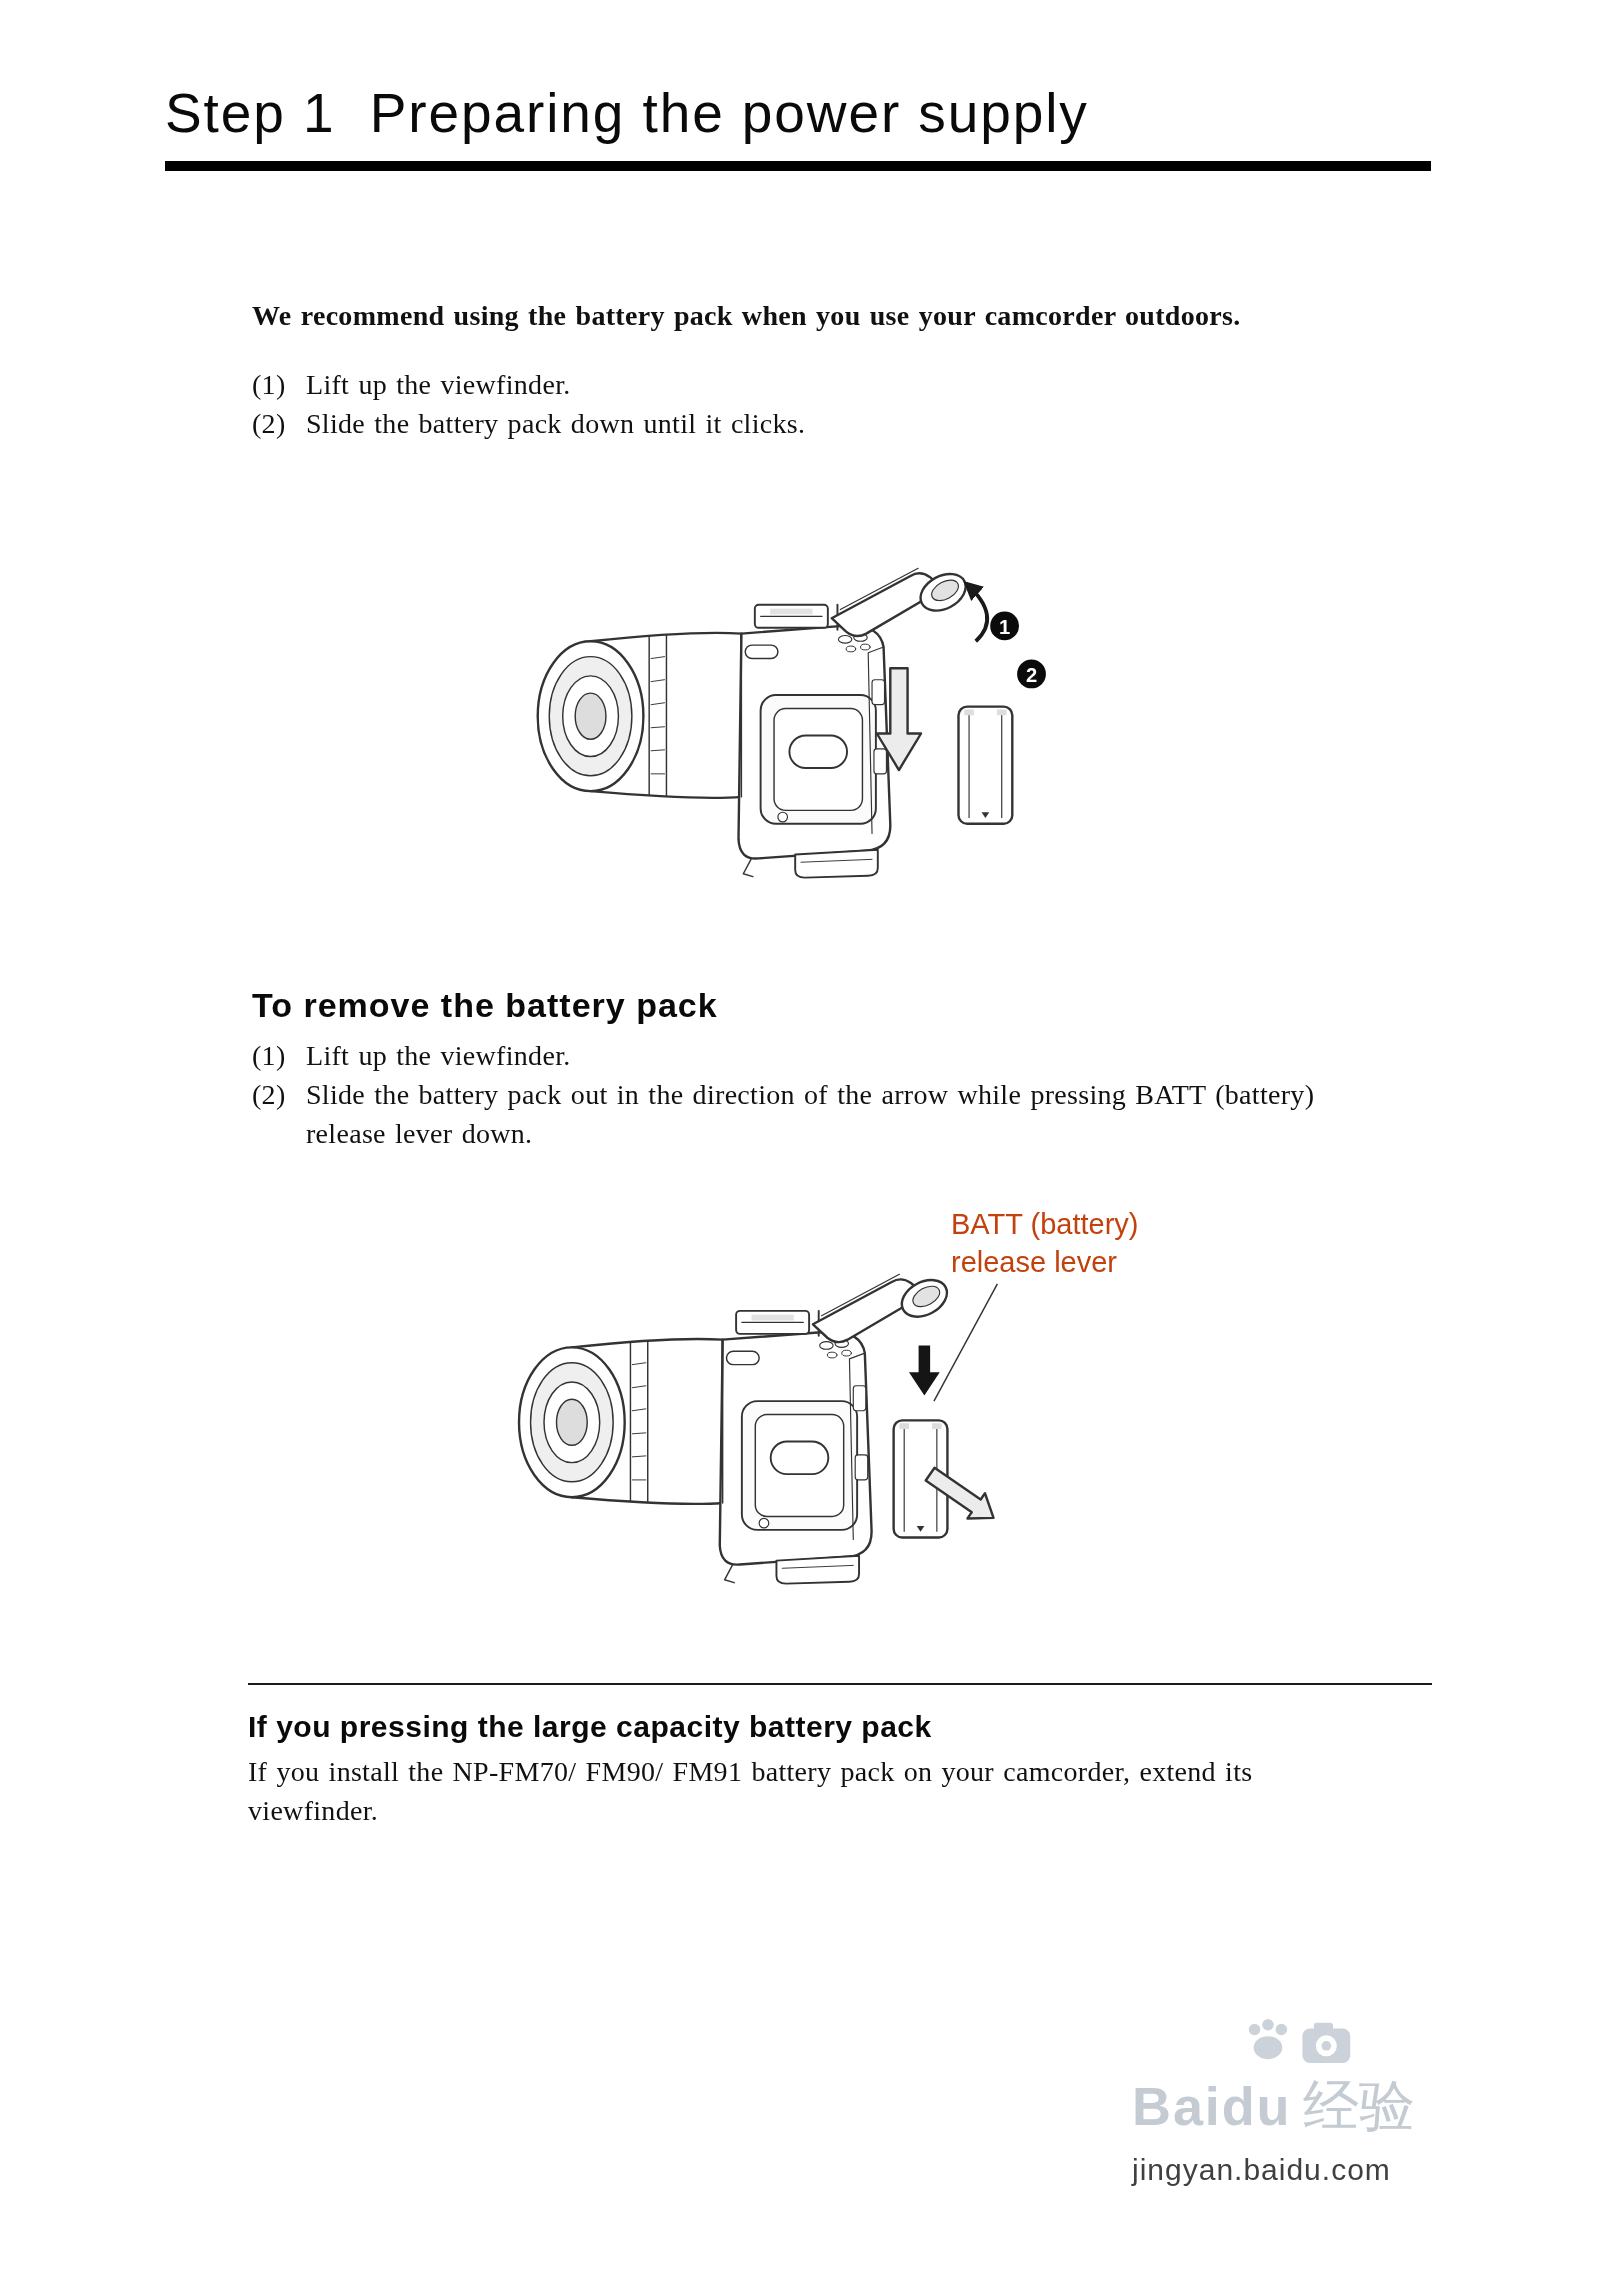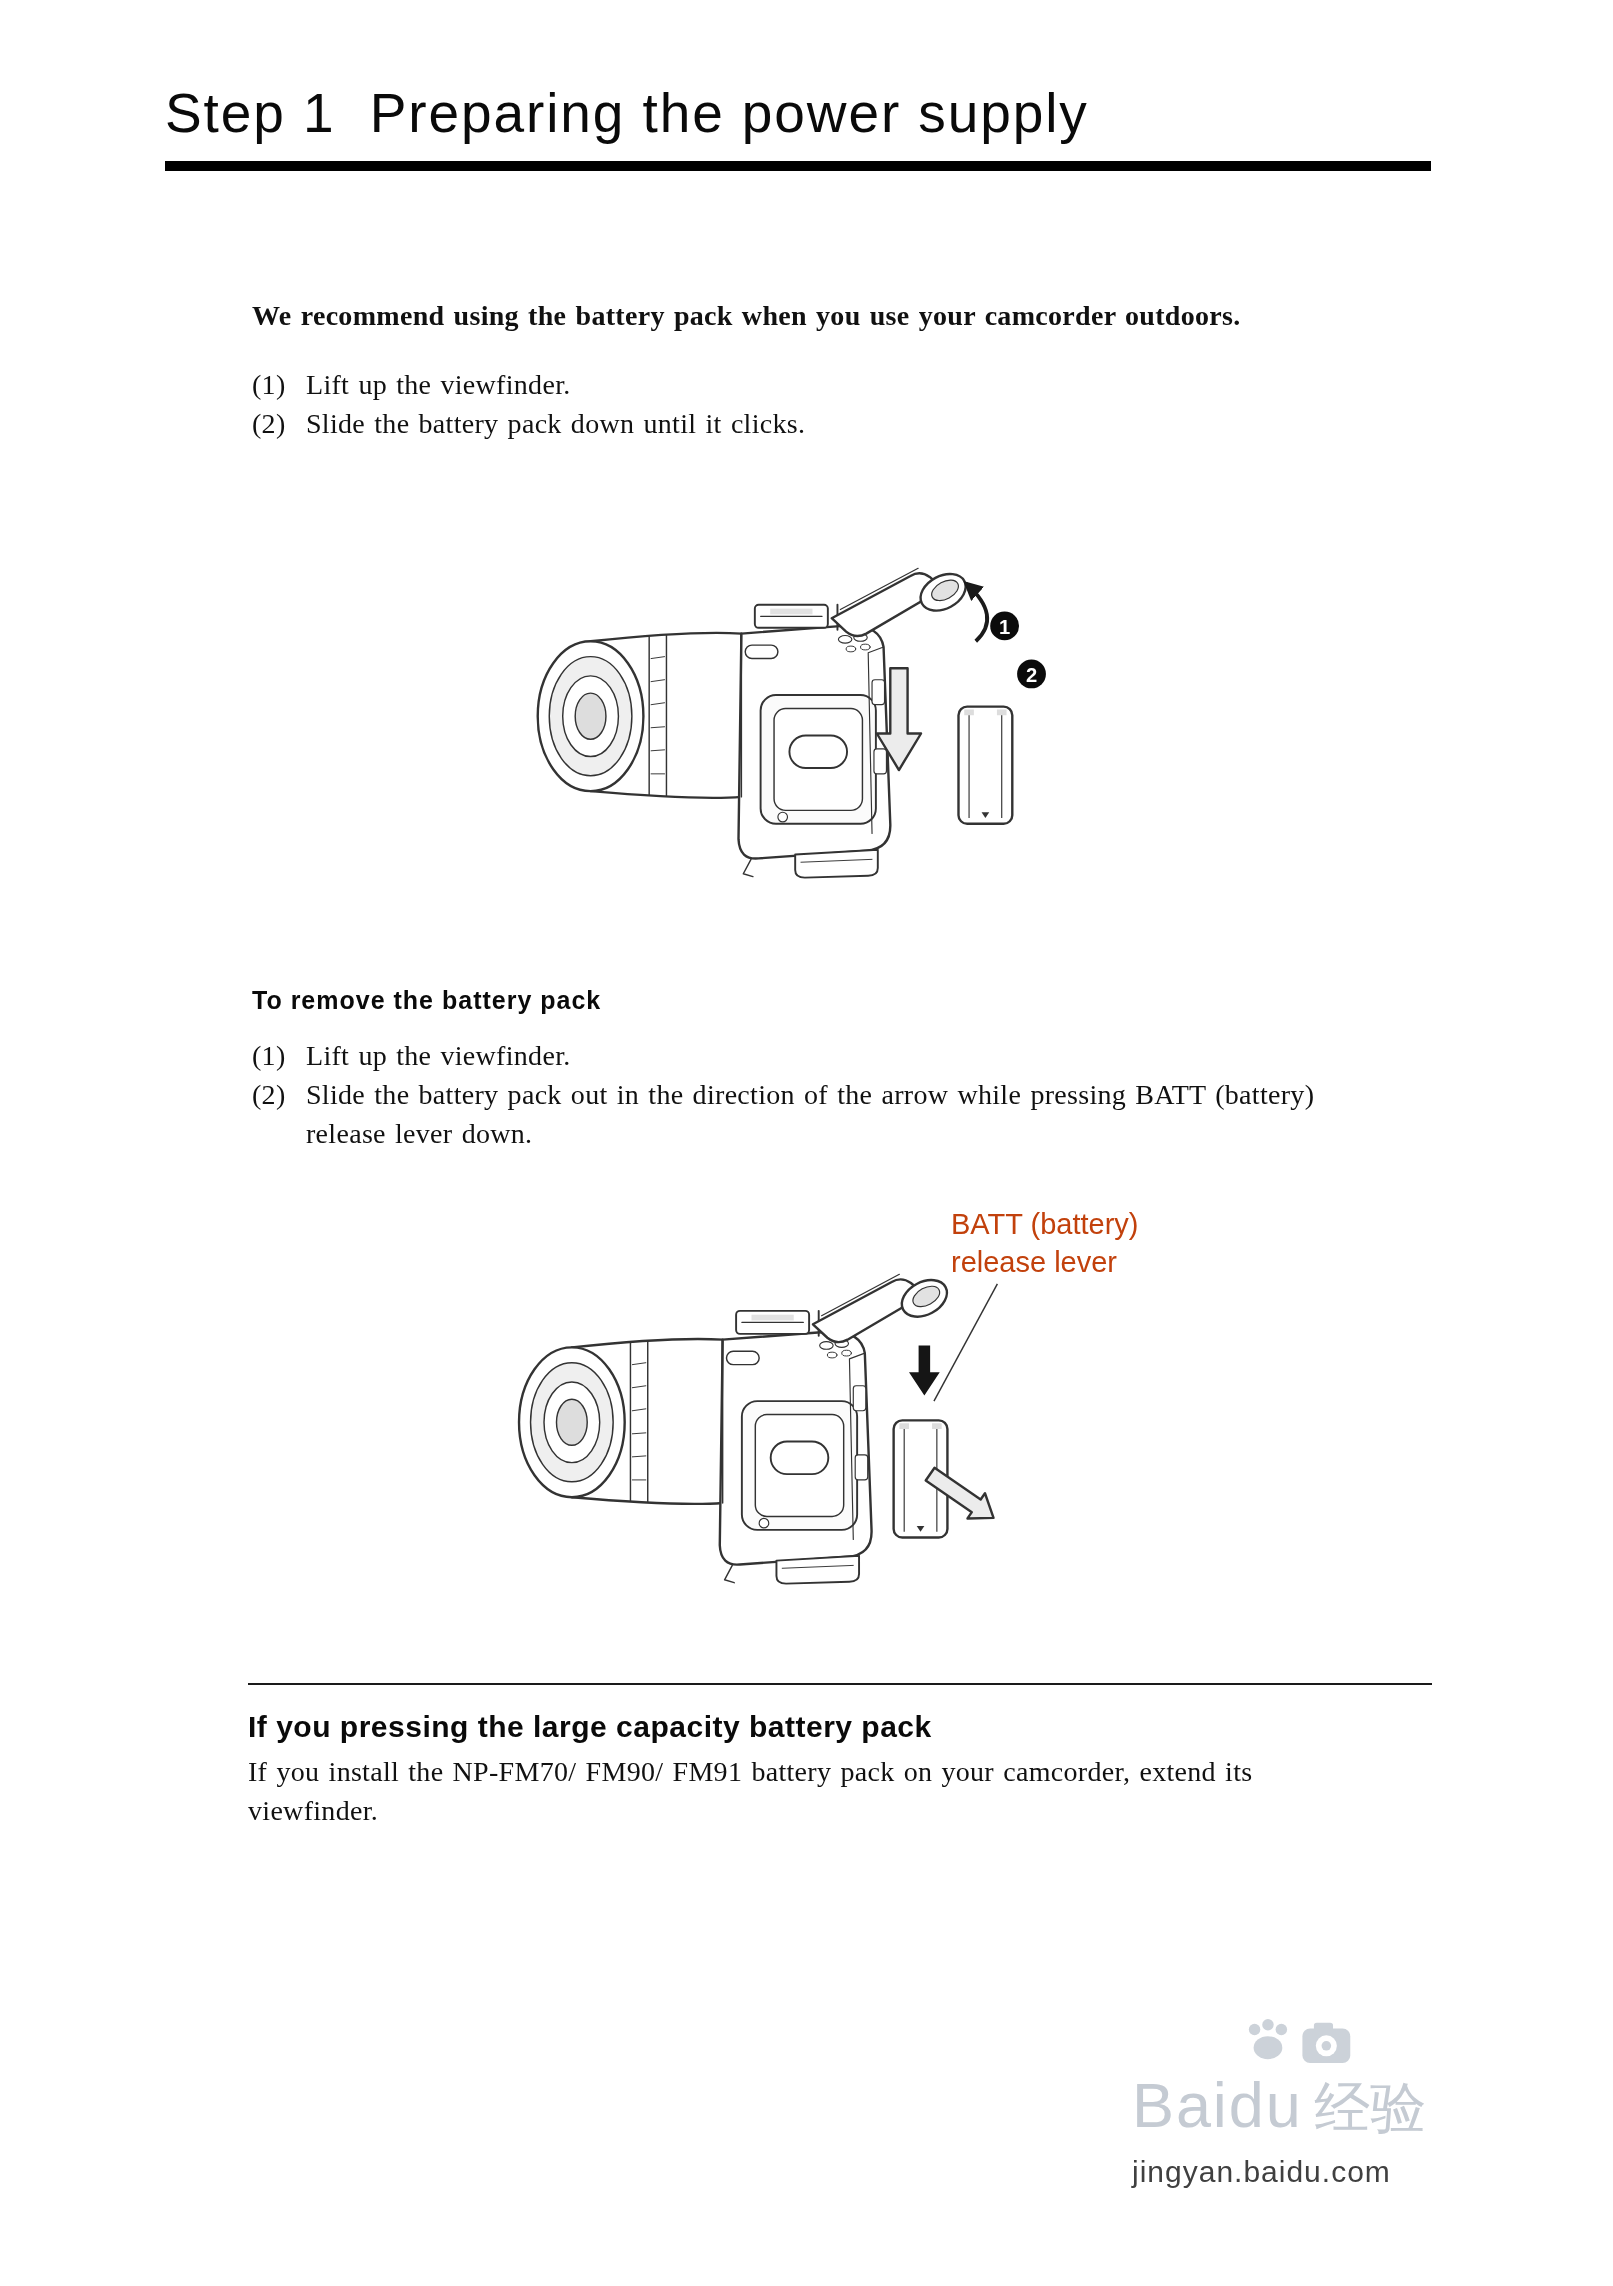--- a/index.html
+++ b/index.html
@@ -17,36 +17,36 @@
   .banner {
     background:var(--banner-bg,#c7c7c7); font-family:"Liberation Sans", sans-serif;
     font-size:32px; letter-spacing:1px; line-height:56px; height:56px;
     padding-left:19px; color:#141414;
   }
   .body-text { font-size:28px; line-height:39px; letter-spacing:0.3px; word-spacing:1.9px; }
   .step { display:flex; }
   .step-num { width:54px; flex:0 0 54px; }
   .step-text { flex:1; }
   .subheading {
-    font-family:"Liberation Sans", sans-serif; font-size:25px;
+    font-family:"Liberation Sans", sans-serif; font-size:34px;
     letter-spacing:1px; color:#0a0a0a;
   }
   .note-heading { font-family:"Liberation Sans", sans-serif; font-size:30px; letter-spacing:0.5px; color:#0a0a0a; }
   .sidebar-bar { background:var(--sidebar-bar,#8f8f8f); }
   .sidebar-label {
     font-family:"Liberation Sans", sans-serif; font-size:26px; letter-spacing:1px;
     transform:rotate(90deg); transform-origin:0 0; white-space:nowrap; color:#1a1a1a;
   }
   .fig { position:absolute; }
   .fig-label { font-family:"Liberation Sans", sans-serif; font-size:29px; line-height:38px; color:#c2410c; }
   .rule2 { background:#1a1a1a; height:1.9px; }
   .watermark { color:var(--wm,#c5cbd3); font-family:"Liberation Sans", sans-serif; }
   .wm-icons { height:50px; margin-left:113px; }
   .wm-brand-row { display:flex; align-items:baseline; margin-top:1.9px; }
-  .wm-brand { font-size:63px; font-weight:normal; letter-spacing:1.9px; }
+  .wm-brand { font-size:54px; font-weight:bold; letter-spacing:1.9px; }
   .wm-cn { font-size:56px; font-weight:normal; margin-left:11.5px; }
   .wm-url { font-size:30px; letter-spacing:1px; margin-top:7.7px; color:#404040; }
   .page-num { font-family:"Liberation Serif", serif; font-size:42px; color:#0a0a0a; }
   svg text { font-family:"Liberation Sans", sans-serif; font-weight:bold; }
 </style>
 </head>
 <body>
 
 <div class="page">
 

